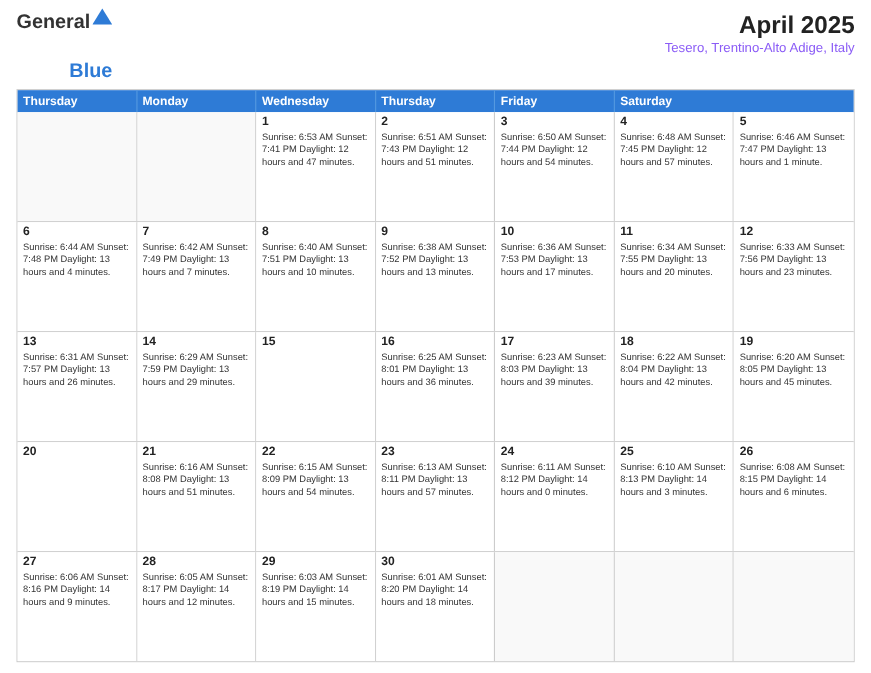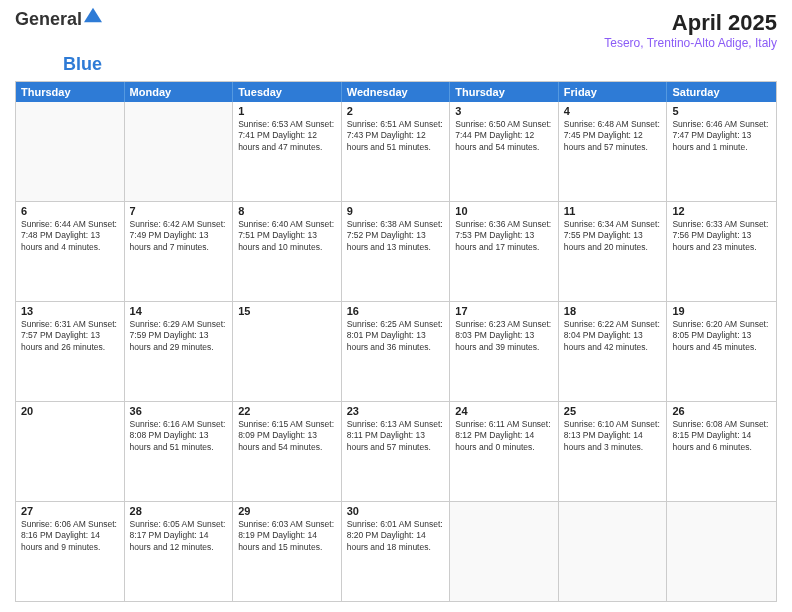--- a/index.html
+++ b/index.html
@@ -128,21 +128,20 @@
     <div class="title-block">
       <div class="month-title">April 2025</div>
       <div class="location">Tesero, Trentino-Alto Adige, Italy</div>
     </div>
   </div>
 
   <div class="calendar">
     <div class="cal-header">
     <div class="cal-header-cell">Thursday</div>
         <div class="cal-header-cell">Monday</div>
-        <div class="cal-header-cell">Tuesday</div>
         <div class="cal-header-cell">Wednesday</div>
         <div class="cal-header-cell">Thursday</div>
         <div class="cal-header-cell">Friday</div>
         <div class="cal-header-cell">Saturday</div>
       </div>
     <div class="cal-body">
     <div class="cal-row">
           <div class="cal-cell empty"></div>
           <div class="cal-cell empty"></div>
           <div class="cal-cell">
@@ -277,21 +276,21 @@
 Sunset: 8:05 PM
 Daylight: 13 hours
 and 45 minutes.</div>
           </div>
         </div>
         <div class="cal-row">
           <div class="cal-cell">
             <div class="day-num">20</div>
           </div>
           <div class="cal-cell">
-            <div class="day-num">36</div>
+            <div class="day-num">21</div>
             <div class="cell-info">Sunrise: 6:16 AM
 Sunset: 8:08 PM
 Daylight: 13 hours
 and 51 minutes.</div>
           </div>
           <div class="cal-cell">
             <div class="day-num">22</div>
             <div class="cell-info">Sunrise: 6:15 AM
 Sunset: 8:09 PM
 Daylight: 13 hours

